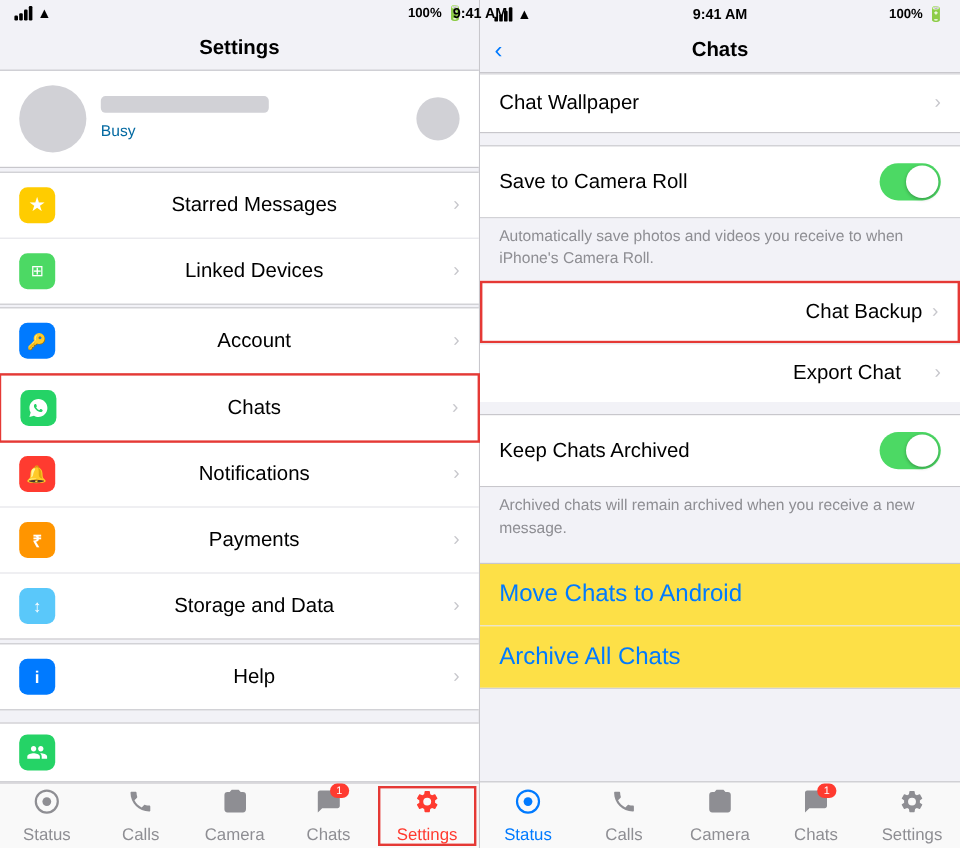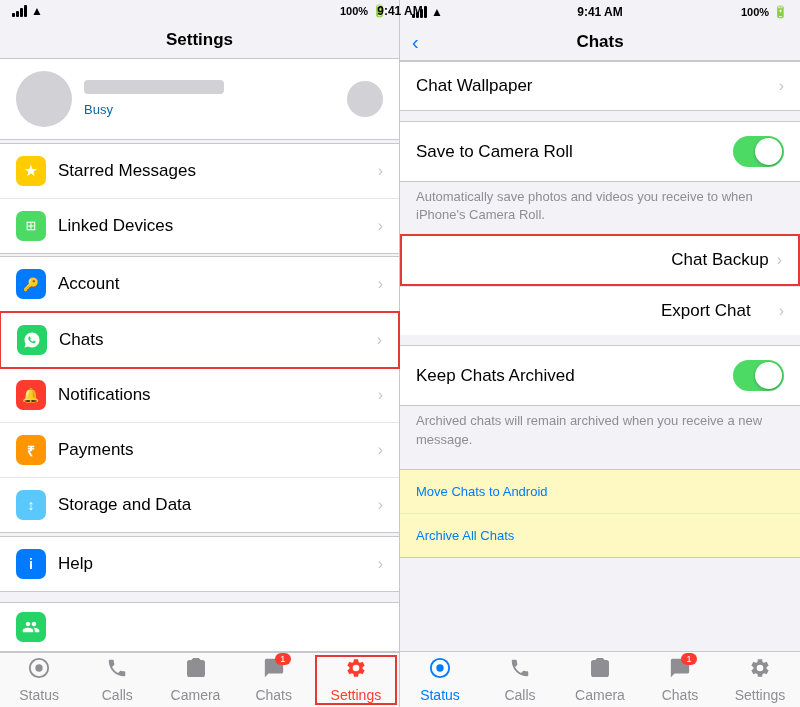--- a/index.html
+++ b/index.html
@@ -38,21 +38,21 @@
     .list-item.highlighted { border: 2px solid #e53935; margin: -1px; z-index: 1; }
     .item-icon { width: 30px; height: 30px; border-radius: 7px; display: flex; align-items: center; justify-content: center; flex-shrink: 0; font-size: 16px; color: #fff; }
     .icon-yellow { background: #ffcc00; }
     .icon-green-light { background: #4cd964; }
     .icon-blue { background: #007aff; }
     .icon-whatsapp { background: #25d366; }
     .icon-red { background: #ff3b30; }
     .icon-orange { background: #ff9500; }
     .icon-teal { background: #5ac8fa; }
     .icon-blue-dark { background: #007aff; }
-    .item-label { flex: 1; font-size: 17px; color: #000; }
+    .item-label { flex: 1; font-size: 17px; color: #000; text-align: center; }
     .item-arrow { color: #c7c7cc; font-size: 16px; }
     .section-gap-sm { height: 10px; }
 
     
     .tab-bar { display: flex; height: 56px; background: rgba(249,249,249,0.94); border-top: 1px solid #c8c7cc; margin-top: auto; }
     .tab-item { flex: 1; display: flex; flex-direction: column; align-items: center; justify-content: center; gap: 2px; cursor: pointer; }
     .tab-icon { font-size: 22px; color: #8e8e93; position: relative; }
     .tab-icon.active { color: #007aff; }
     .tab-icon.active-red { color: #ff3b30; }
     .tab-label { font-size: 14px; color: #8e8e93; }
@@ -70,21 +70,21 @@
     .right-list-item.highlighted-row { border: 2.5px solid #e53935; }
 
     
     .toggle { width: 51px; height: 31px; background: #4cd964; border-radius: 16px; position: relative; flex-shrink: 0; }
     .toggle-knob { width: 27px; height: 27px; background: #fff; border-radius: 50%; position: absolute; top: 2px; right: 2px; box-shadow: 0 1px 3px rgba(0,0,0,0.3); }
 
     
     .desc-text { font-size: 13px; color: #8e8e93; padding: 6px 16px 10px 16px; line-height: 1.4; background: #f2f2f7; }
 
     
-    .action-link { font-size: 13px; color: #007aff; padding: 14px 16px; background: #fef9c3; border-bottom: 1px solid #e5e5ea; cursor: pointer; }
+    .action-link { font-size: 20px; color: #007aff; padding: 14px 16px; background: #fde047; border-bottom: 1px solid #e5e5ea; cursor: pointer; }
     .action-link:last-child { border-bottom: none; }
     .action-links-section { border-top: 1px solid #c8c7cc; border-bottom: 1px solid #c8c7cc; margin-top: 0; }
 
     .right-scroll { flex: 1; overflow: hidden; }
   </style>
 </head>
 <body>
 
 <div class="left-panel">
 

